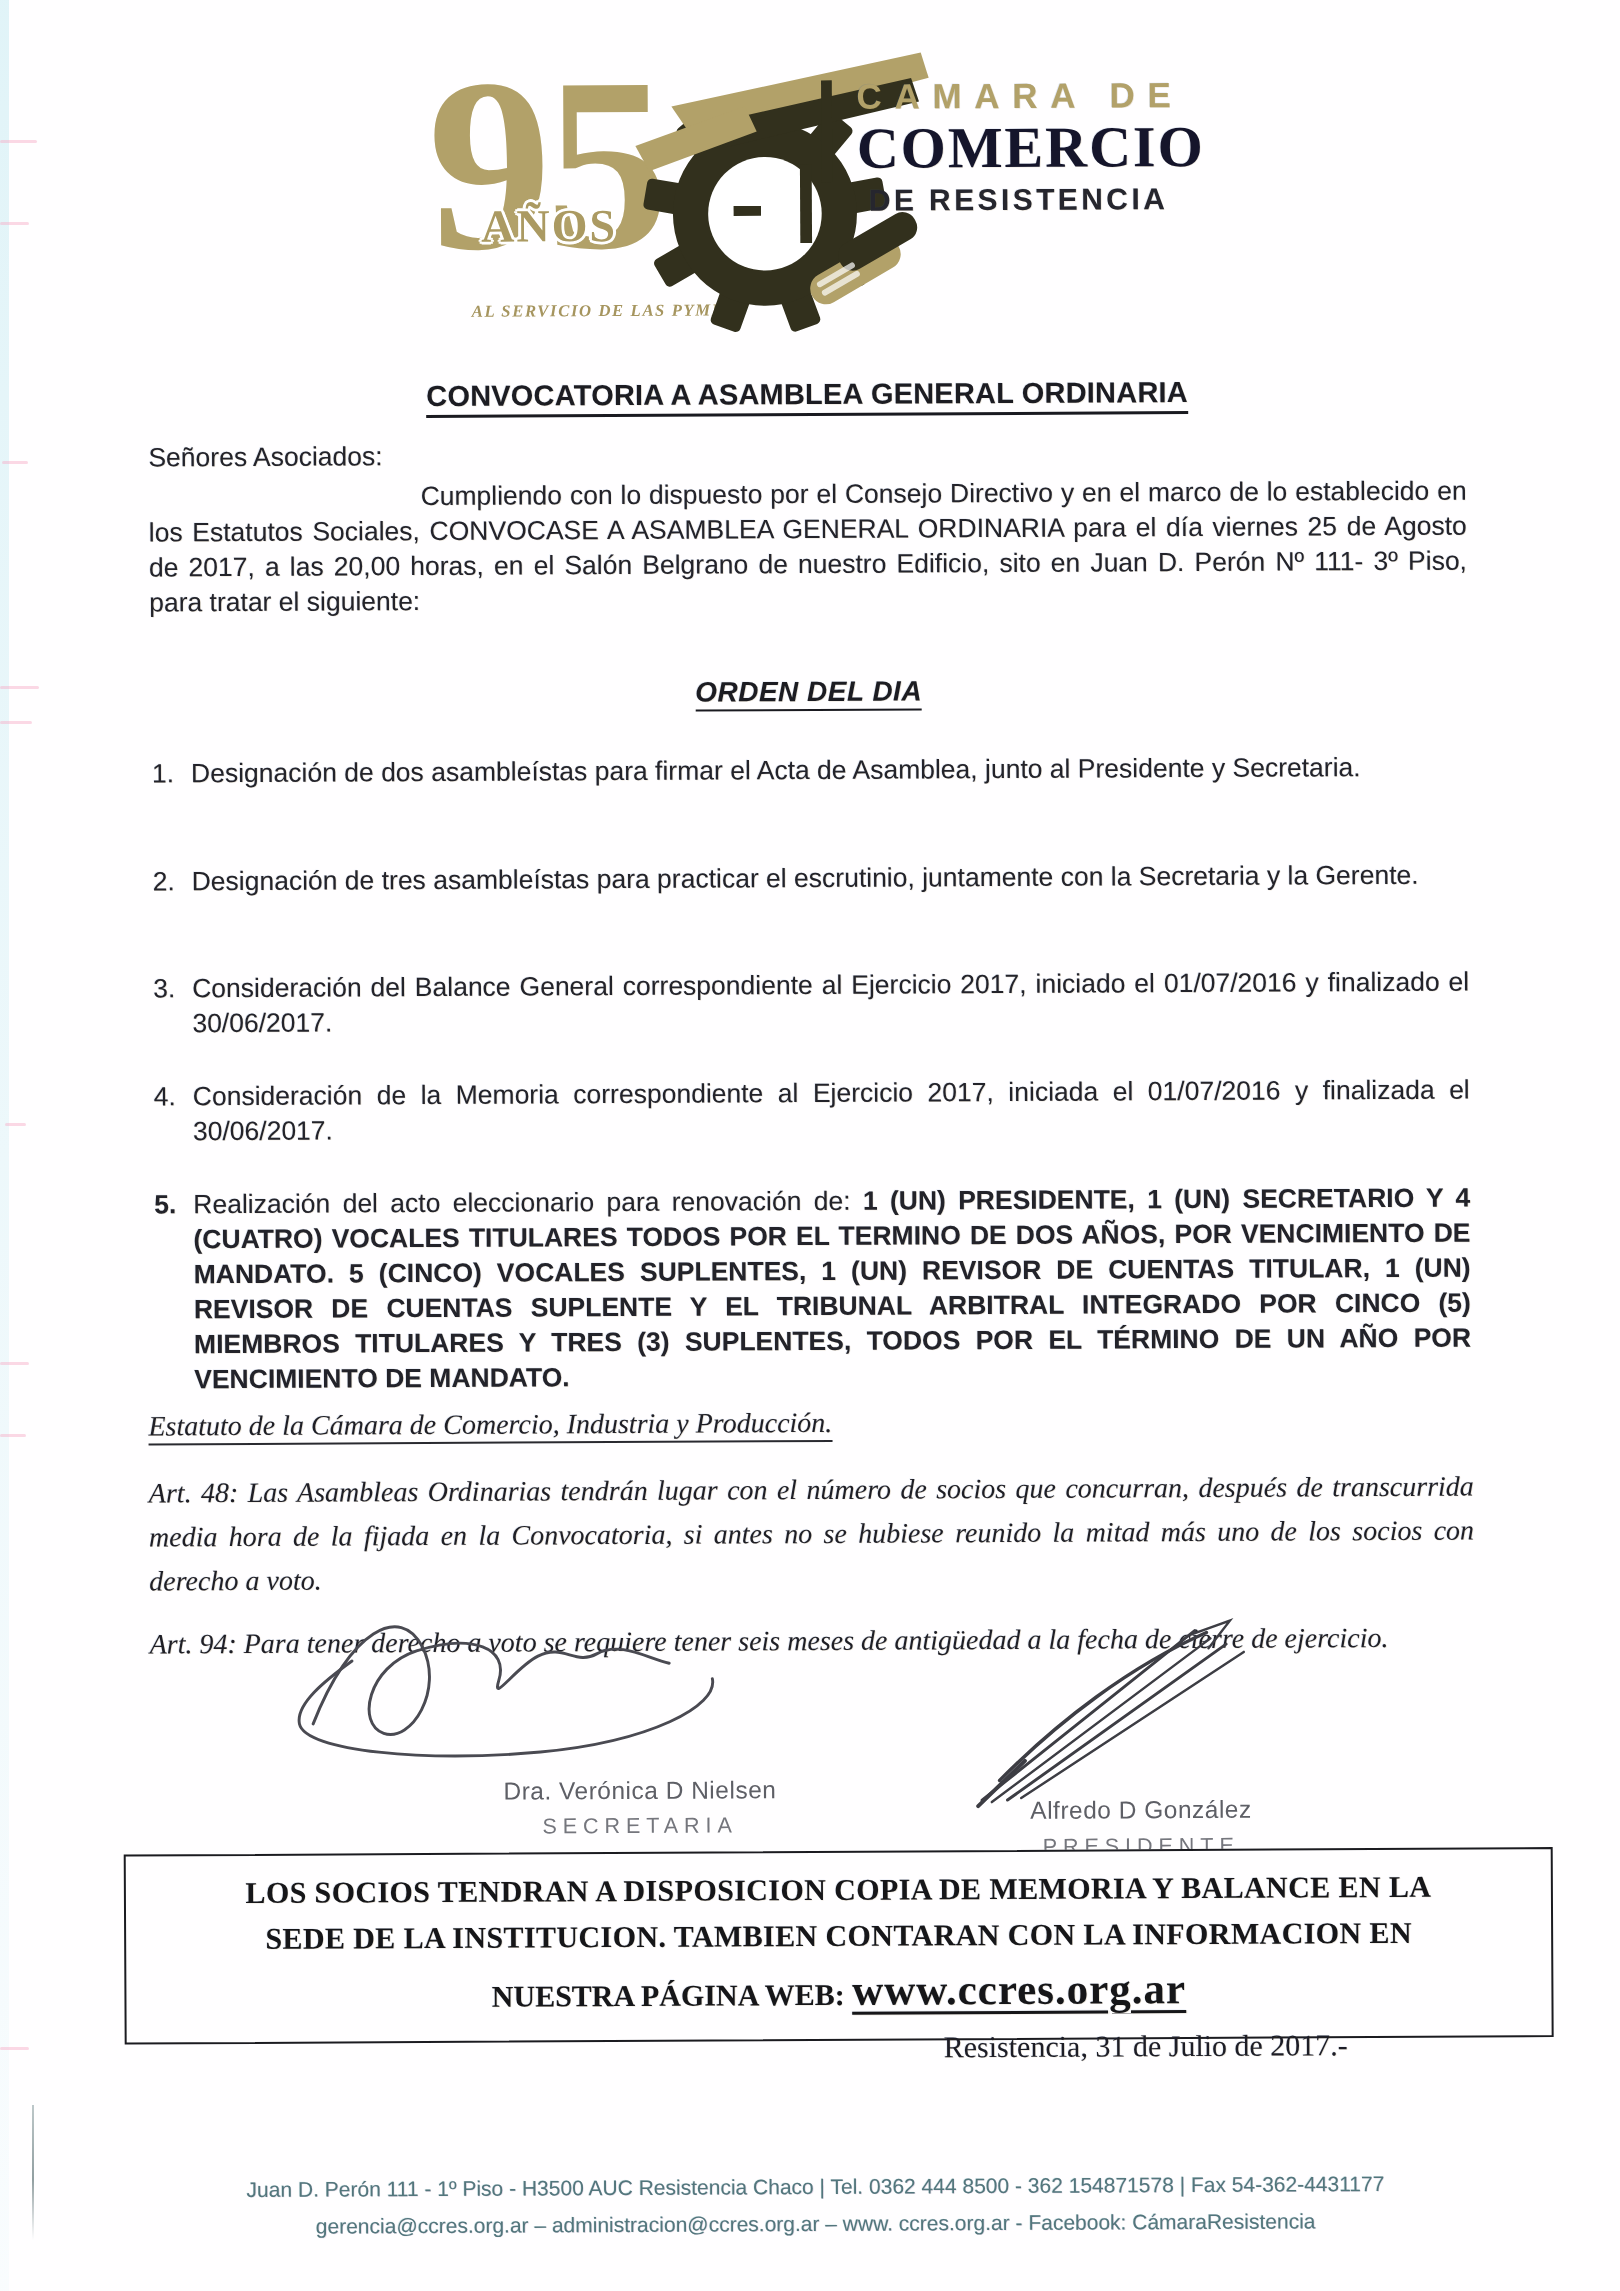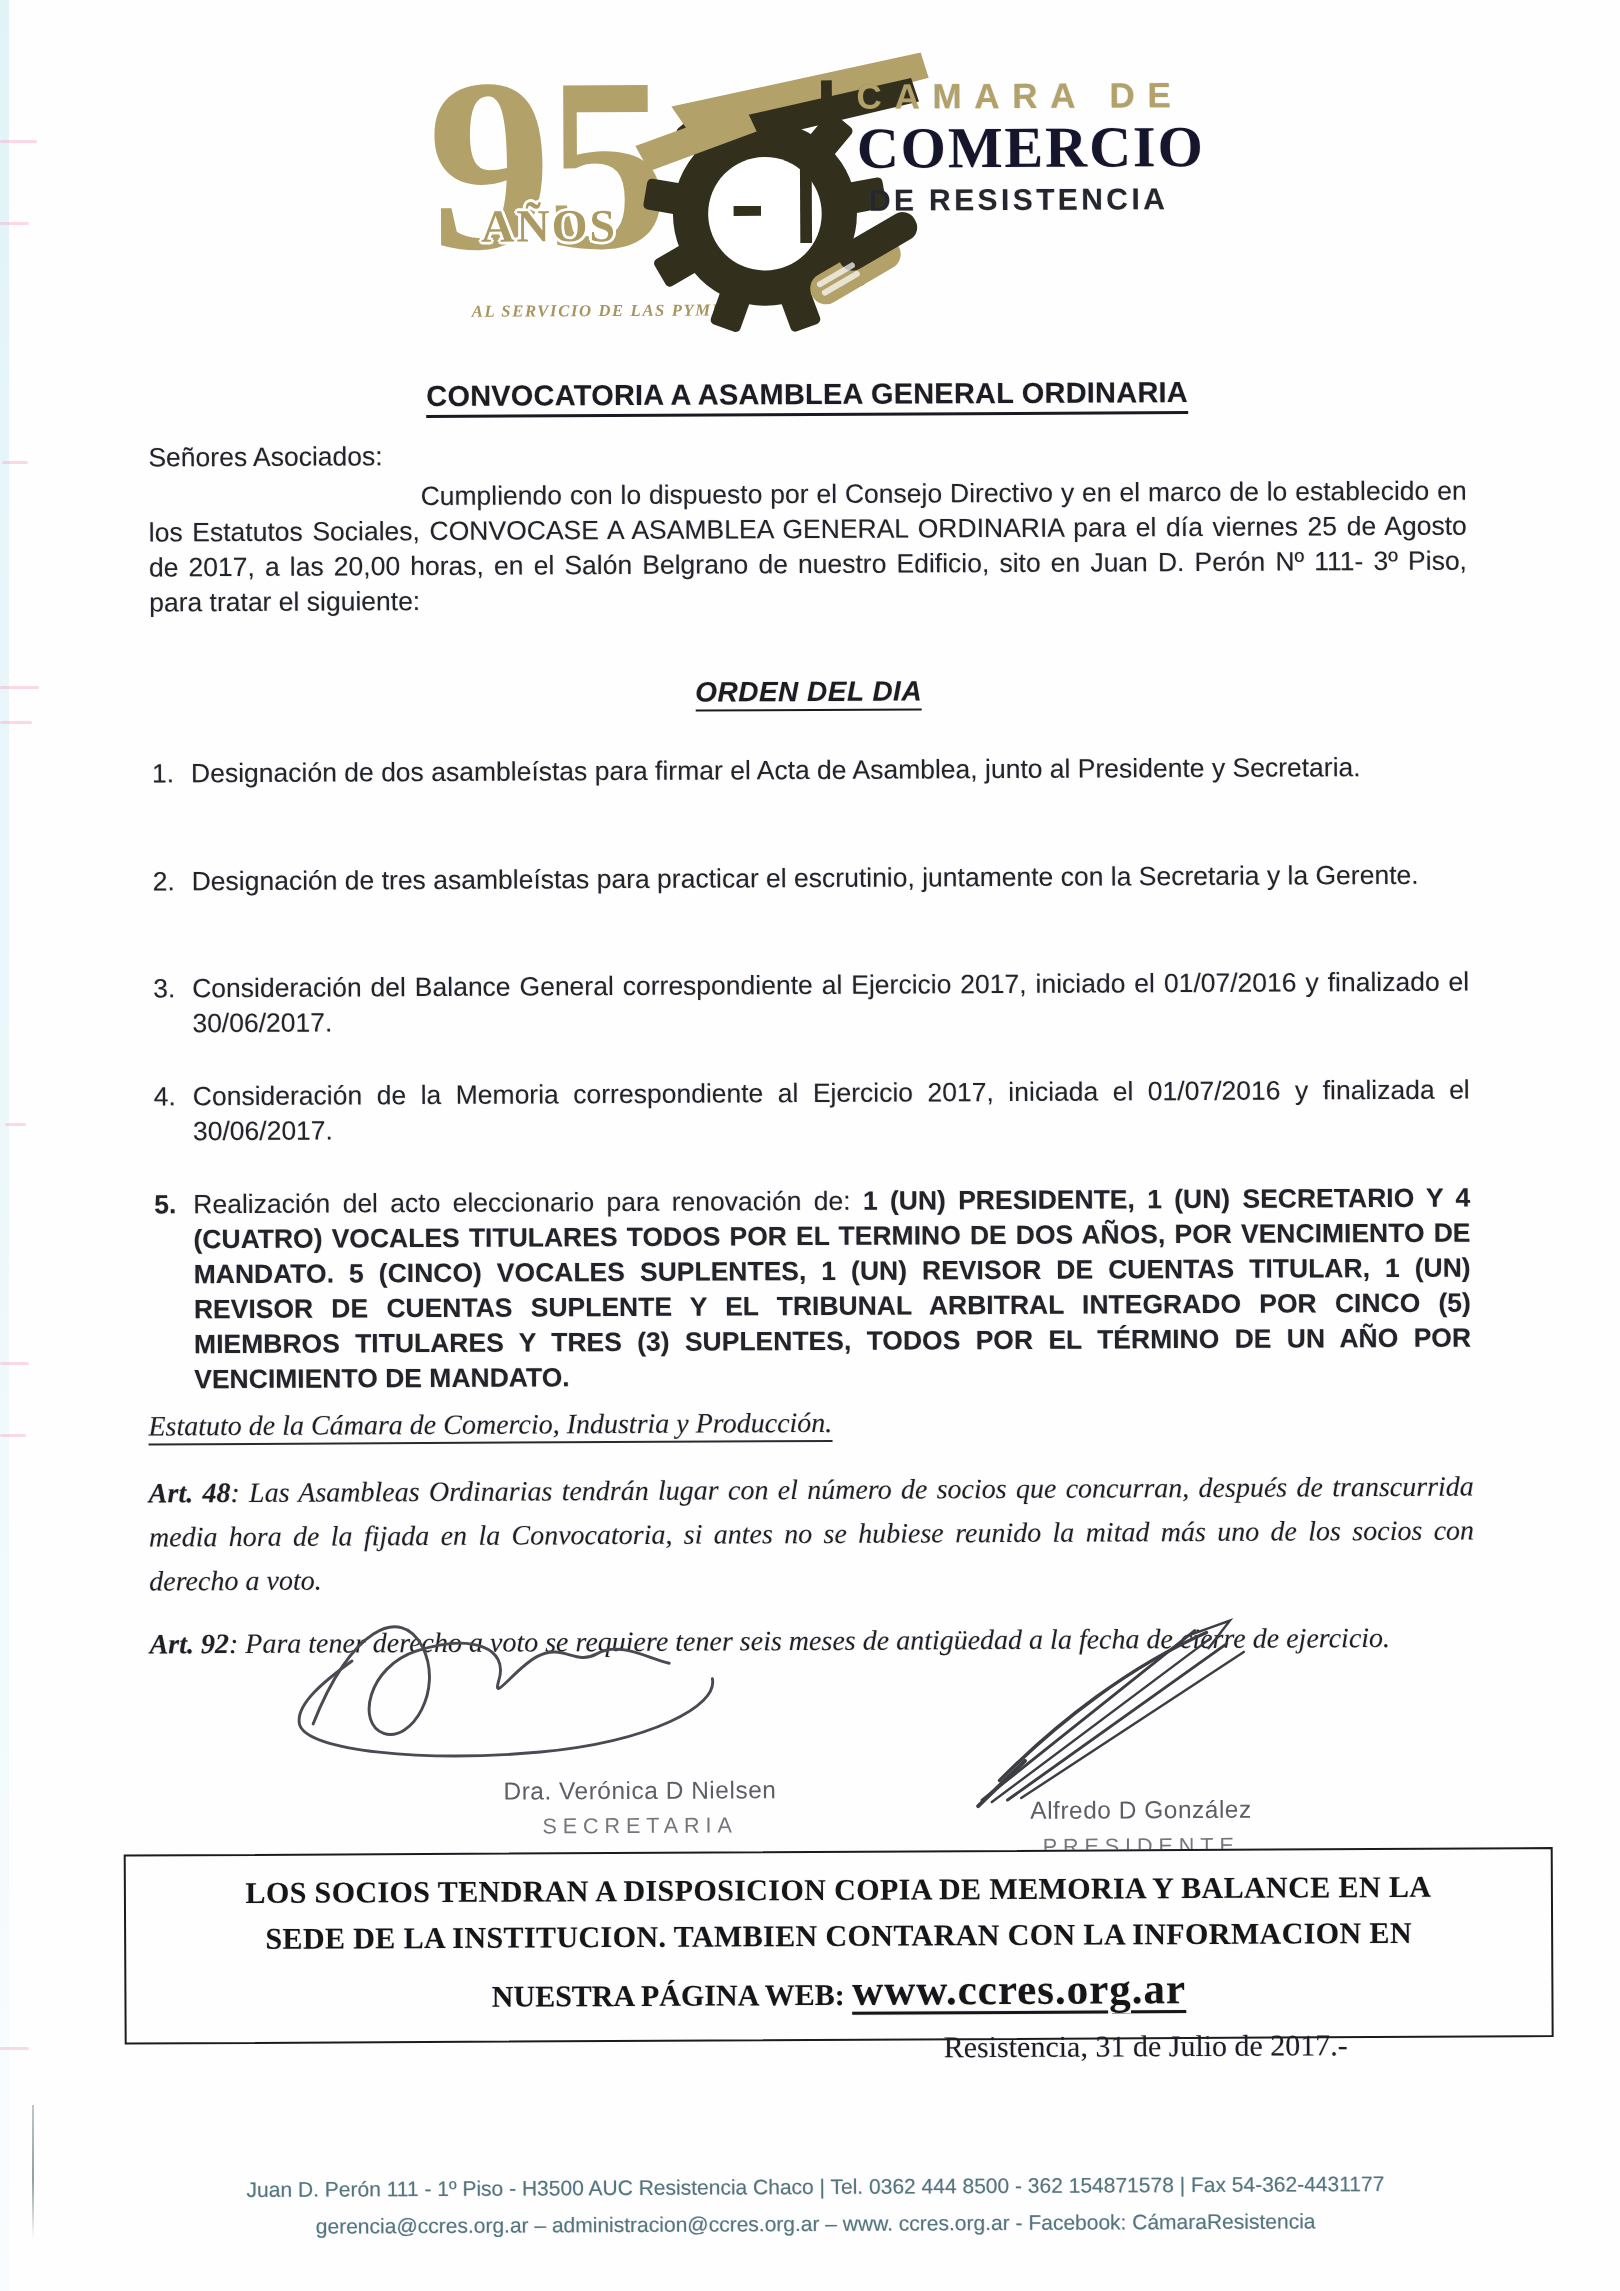--- a/index.html
+++ b/index.html
@@ -45,21 +45,21 @@
   .item .txt{margin-left:41px;text-align:justify;}
   .bold5{font-weight:bold;}
   .i1{top:753px;} .i2{top:861px;} .i3{top:968px;} .i4{top:1076px;} .i5{top:1184px;}
 
   
   .statute-head{position:absolute;left:147px;top:1407px;font-family:"Liberation Serif",serif;
                 font-style:italic;font-size:28px;color:#1f1f26;}
   .statute-head span{border-bottom:2.5px solid #2a2a30;padding-bottom:2px;}
   .article{position:absolute;left:147px;width:1325px;font-family:"Liberation Serif",serif;
            font-style:italic;font-size:28px;line-height:44px;text-align:justify;color:#1f1f26;}
-  .article .alabel{font-weight:bold;}
+  .article .alabel{font-weight:normal;}
   .a48{top:1468px;} .a55{top:1619px;}
 
   
   .sig-svg{position:absolute;}
   .sig-name{position:absolute;text-align:center;font-size:24.5px;color:#5e5f66;letter-spacing:0.5px;}
   .sig-role{position:absolute;text-align:center;font-size:21.6px;color:#75767d;letter-spacing:5.9px;}
   .sn1{left:421px;top:1776px;width:431px;} .sr1{left:421px;top:1812px;width:431px;}
   .sn2{left:912px;top:1798px;width:451px;} .sr2{left:912px;top:1835px;width:451px;}
 
   
@@ -195,21 +195,21 @@
       <span class="num bold5">5.</span>
       <div class="txt"><span>Realización del acto eleccionario para renovación de: </span><span class="bold5">1 (UN) PRESIDENTE, 1 (UN) SECRETARIO Y 4 (CUATRO) VOCALES TITULARES TODOS POR EL TERMINO DE DOS AÑOS, POR VENCIMIENTO DE MANDATO. 5 (CINCO) VOCALES SUPLENTES, 1 (UN) REVISOR DE CUENTAS TITULAR, 1 (UN) REVISOR DE CUENTAS SUPLENTE Y EL TRIBUNAL ARBITRAL INTEGRADO POR CINCO (5) MIEMBROS TITULARES Y TRES (3) SUPLENTES, TODOS POR EL TÉRMINO DE UN AÑO POR VENCIMIENTO DE MANDATO.</span></div>
     </div>
 
     <div class="statute-head fz">
       <span>Estatuto de la Cámara de Comercio, Industria y Producción.</span>
     </div>
 
     <p class="article a48 fz" style="margin:0"><span class="alabel">Art. 48</span><span>: Las Asambleas Ordinarias tendrán lugar con el número de socios que concurran, después de transcurrida media hora de la fijada en la Convocatoria, si antes no se hubiese reunido la  mitad más uno de los socios con derecho a voto.</span></p>
 
-    <p class="article a55 fz" style="margin:0"><span class="alabel">Art. 92</span><span>: Para tener derecho a voto se requiere tener seis meses de antigüedad a la fecha de cierre de ejercicio.</span></p>
+    <p class="article a55 fz" style="margin:0"><span class="alabel">Art. 94</span><span>: Para tener derecho a voto se requiere tener seis meses de antigüedad a la fecha de cierre de ejercicio.</span></p>
 
     <svg class="sig-svg" style="left:263px;top:1594px;" width="480" height="186" viewBox="0 0 490 190" fill="none" stroke="#4a4a52" stroke-width="3" stroke-linecap="round">
       <path d="M48,130 C86,34 138,8 160,52 C182,96 148,150 120,140 C92,130 104,72 154,56 C212,38 248,54 238,86 C230,112 254,74 278,62 C304,49 316,72 338,60 C362,47 388,64 412,70"></path>
       <path d="M456,86 C462,114 392,150 280,160 C162,170 40,158 34,130 C30,110 60,86 88,66"></path>
     </svg>
     <div class="sig-name sn1">Dra. Verónica D  Nielsen</div>
     <div class="sig-role sr1">SECRETARIA</div>
 
     <svg class="sig-svg" style="left:961px;top:1607px;" width="333" height="206" viewBox="0 0 340 210" fill="none" stroke="#3d3d44" stroke-linecap="round">
       <path d="M18,198 L236,26" stroke-width="3"></path>

